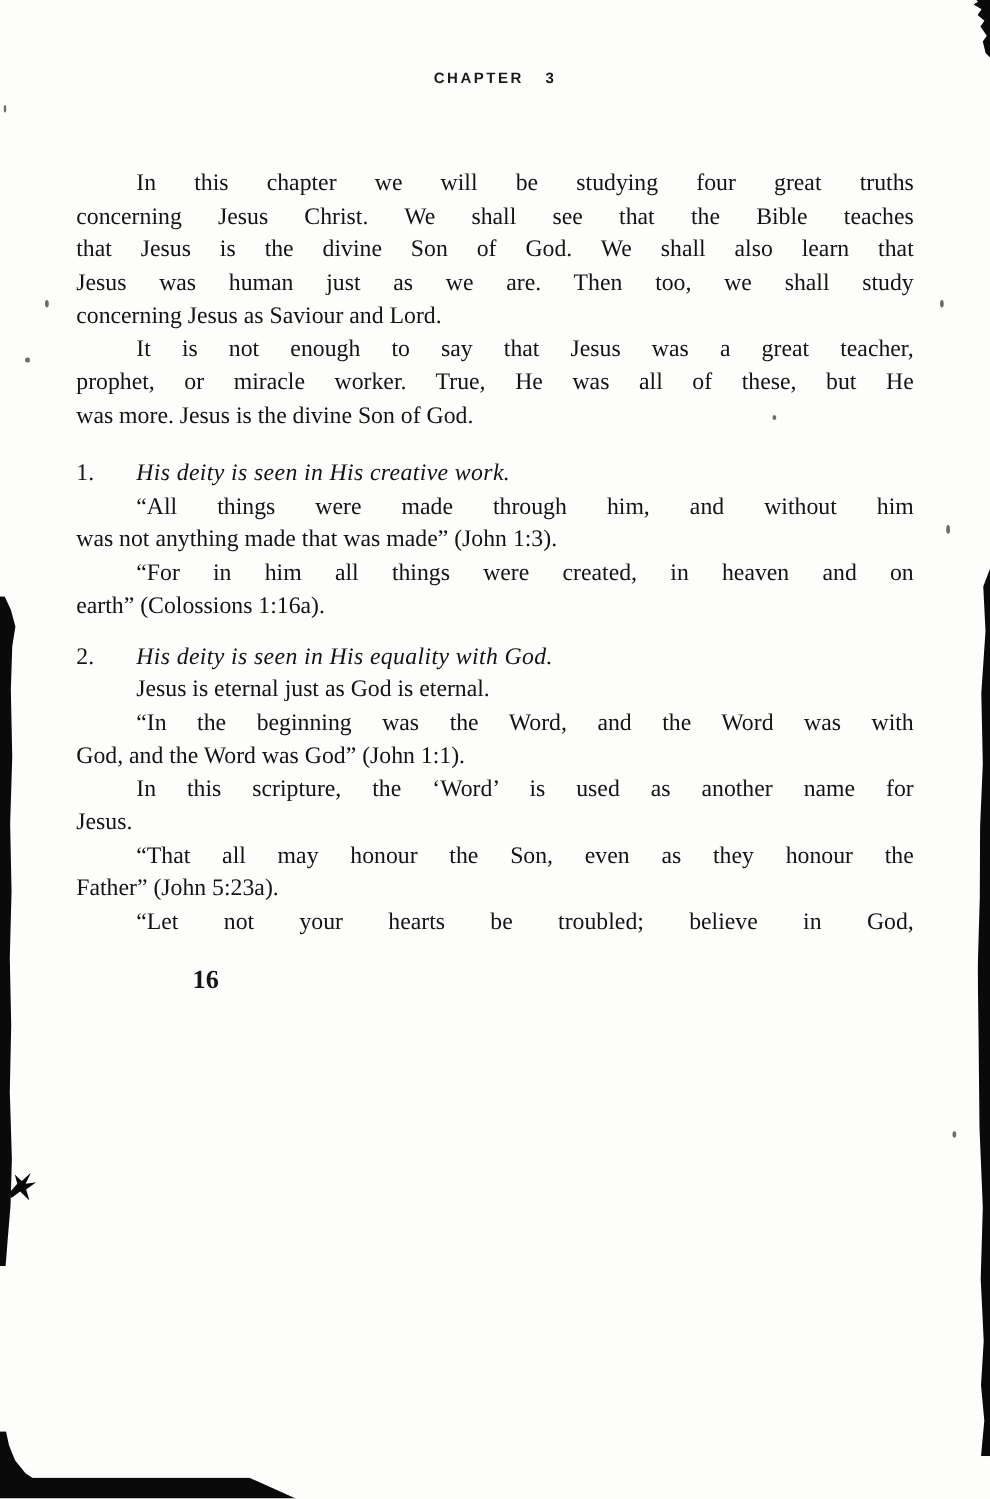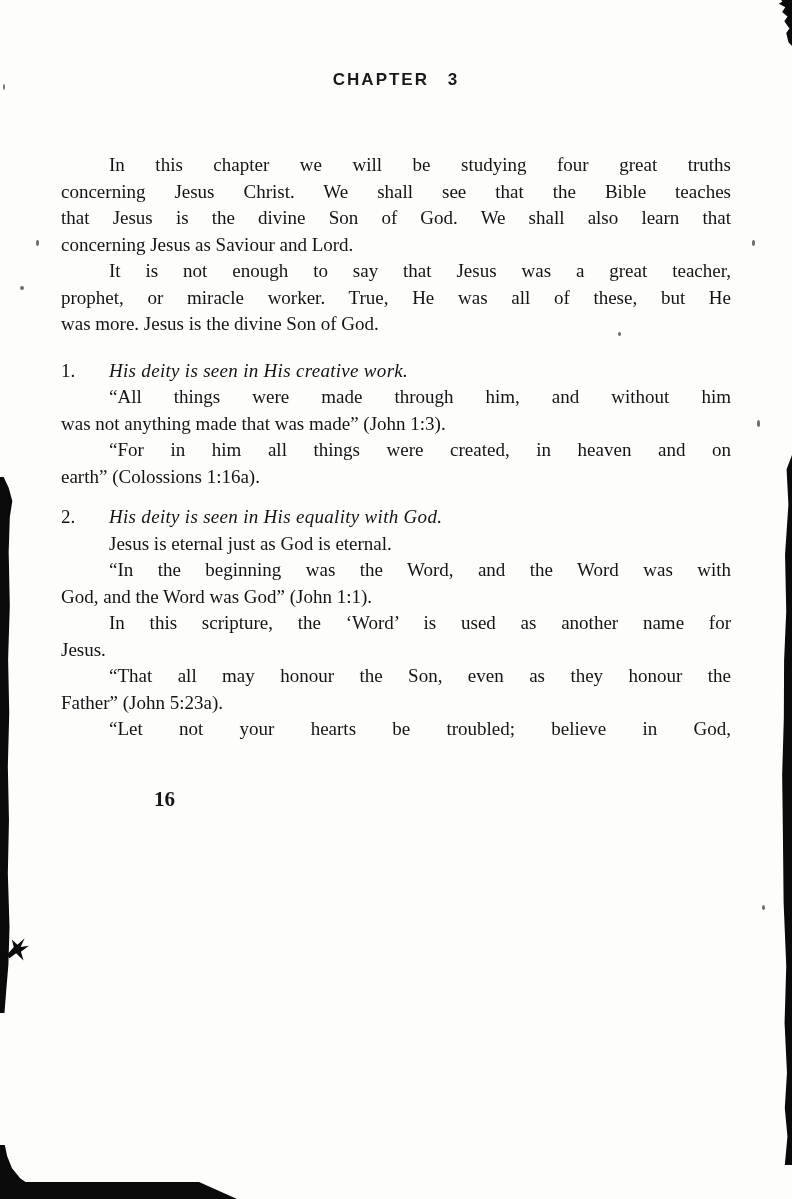--- a/index.html
+++ b/index.html
@@ -2,41 +2,41 @@
 <html><head>
 <meta charset="utf-8">
 <style>
   html,body{margin:0;padding:0;background:#ffffff;}
   .page{
     position:relative;width:792px;height:1199px;background:#fdfdfc;
     font-family:"Liberation Serif",serif;color:#141414;overflow:hidden;
   }
   .textcol{padding:0 61px;}
   .chapter{
-    padding-top:68px;text-align:center;
+    padding-top:50px;text-align:center;
     font-family:"Liberation Sans",sans-serif;font-weight:700;
-    font-size:17px;line-height:24px;letter-spacing:2px;word-spacing:12px;color:#1a1a1a;
+    font-size:12px;line-height:24px;letter-spacing:2px;word-spacing:12px;color:#1a1a1a;
   }
   .title{
     margin-top:55px;text-align:center;font-weight:700;
     font-size:36px;line-height:40px;letter-spacing:1px;color:#111;
   }
   .para{font-size:19px;}
   .line{line-height:26.5px;text-align:left;}
   .jf{text-align:justify;text-align-last:justify;}
   .ind{text-indent:48px;}
   .sect{
     margin-top:37px;text-align:center;font-size:20px;line-height:22px;
     letter-spacing:1px;color:#161616;
   }
   .item .line{line-height:26.5px;}
   .num{display:inline-block;width:48px;}
   .ital{font-style:italic;letter-spacing:0.3px;}
   .pagenum{
-    margin-top:44px;padding-left:93px;font-size:21px;line-height:24px;
+    margin-top:20px;padding-left:93px;font-size:21px;line-height:24px;
     font-weight:600;color:#161616;
   }
   
   .art{position:absolute;background:#0a0a0a;}
   .smudge-tr{
     top:0;right:0;width:16px;height:46px;
     clip-path:polygon(32% 0,100% 0,100% 100%,78% 92%,64% 72%,84% 62%,52% 46%,72% 36%,38% 26%,58% 16%,18% 8%,40% 3%);
   }
   .strip-left{
     left:0;top:477px;width:14px;height:536px;
@@ -67,20 +67,21 @@
 
   <div class="chapter">CHAPTER 3</div>
 
 
   <div class="textcol">
 
     <div class="para" style="margin-top:60px">
       <div class="line jf ind">In this chapter we will be studying four great truths</div>
       <div class="line jf">concerning Jesus Christ. We shall see that the Bible teaches</div>
       <div class="line jf">that Jesus is the divine Son of God. We shall also learn that</div>
+      <div class="line jf">Jesus was human just as we are. Then too, we shall study</div>
       <div class="line">concerning Jesus as Saviour and Lord.</div>
     </div>
 
 
     <div class="para" style="">
       <div class="line jf ind">It is not enough to say that Jesus was a great teacher,</div>
       <div class="line jf">prophet, or miracle worker. True, He was all of these, but He</div>
       <div class="line">was more. Jesus is the divine Son of God.</div>
     </div>
 

